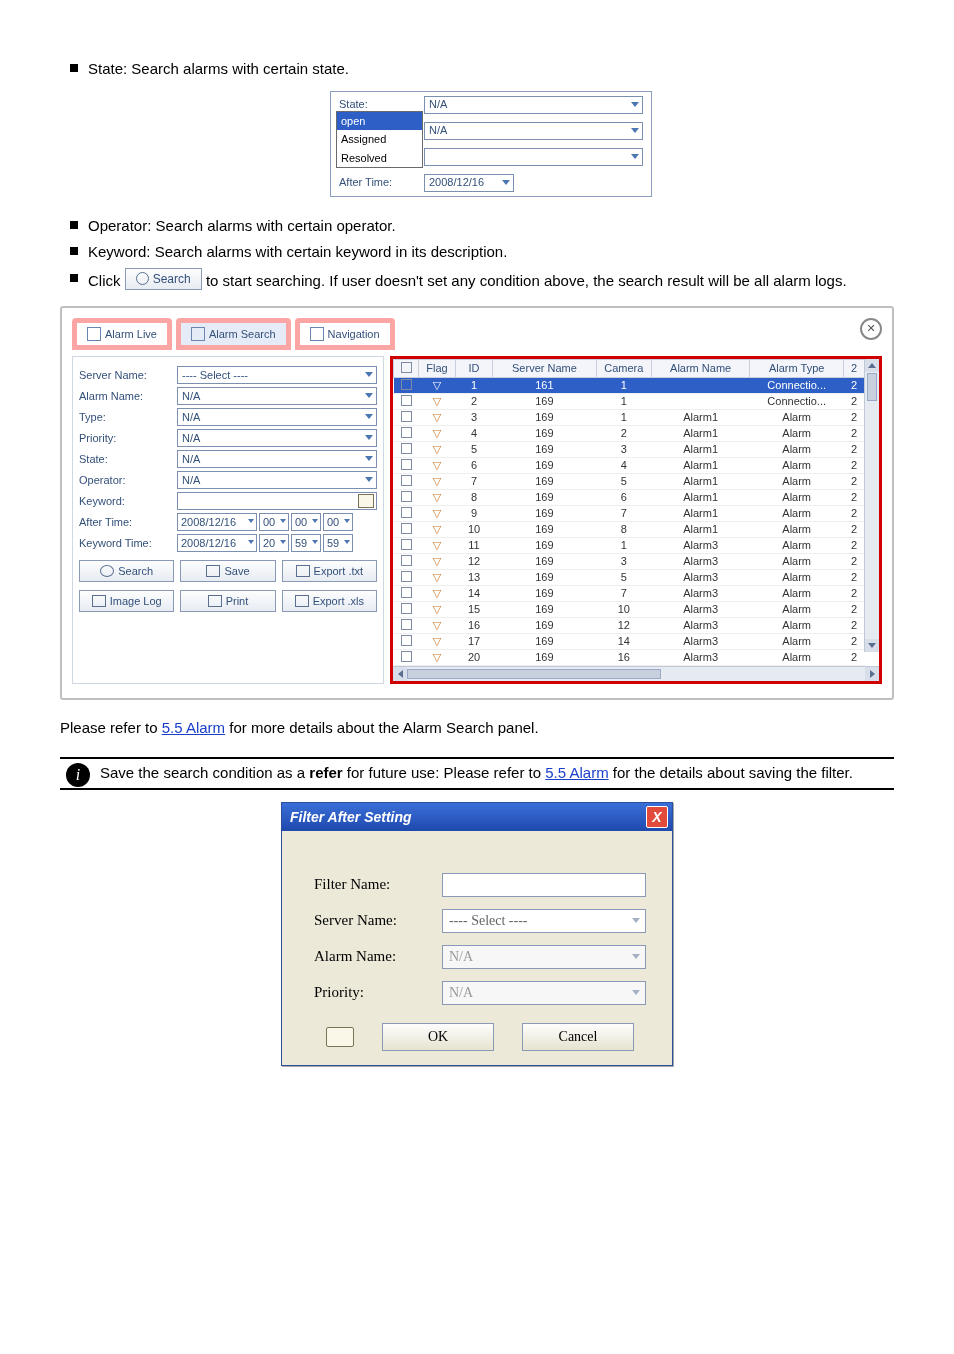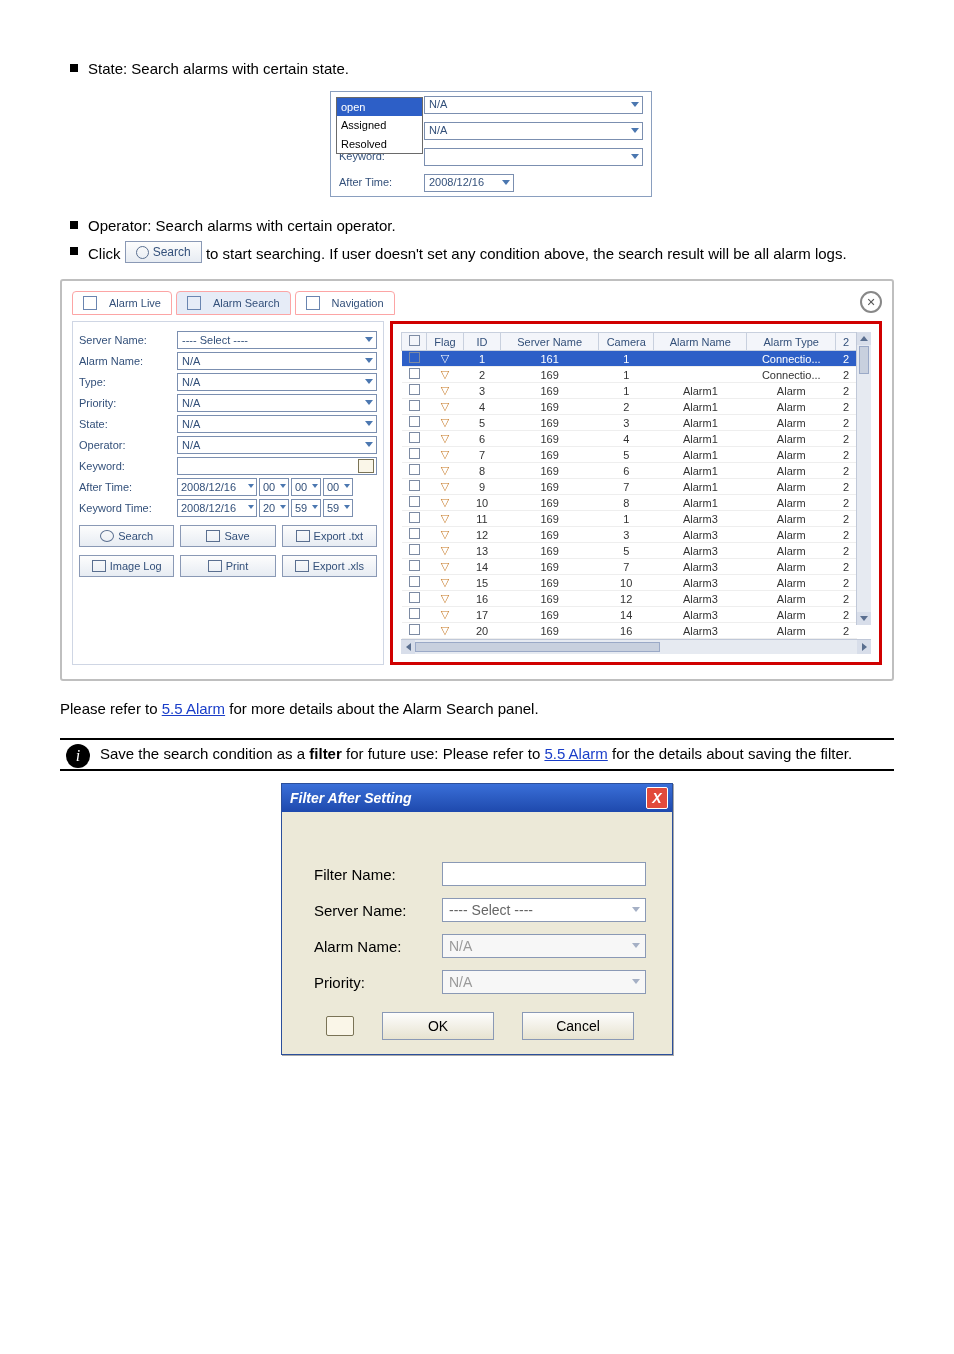--- a/index.html
+++ b/index.html
@@ -11,37 +11,37 @@
   .sf-row{display:flex;align-items:center;height:22px;padding:2px 8px;color:#33507a;}
   .sf-label{width:85px;}
   .sf-val{flex:1;border:1px solid #7b8fb0;height:16px;display:flex;align-items:center;padding:0 4px;background:#fff;color:#33507a;position:relative;}
   .sf-val::after{content:"";position:absolute;right:3px;top:5px;border-left:4px solid transparent;border-right:4px solid transparent;border-top:5px solid #4b77b0;}
   .sf-list{position:absolute;left:150px;top:34px;width:85px;border:1px solid #6a6a6a;background:#fff;font-size:11px;}
   .sf-list div{padding:1px 4px;}
   .sf-list .sel{background:#2d5fc7;color:#fff;}
   .state-figure-wrap{position:relative;}
   .big-screenshot{border:2px solid #bfbfbf;border-radius:3px;margin:14px 0 16px 0;padding:10px 10px 14px 10px;background:#fff;}
   .tabs{display:flex;gap:4px;margin-bottom:6px;}
-  .tab{border:1px solid #fca5a5;border-radius:4px 4px 0 0;padding:4px 10px;font-size:11px;color:#33507a;display:flex;align-items:center;gap:12px;}
+  .tab{border:5px solid #fca5a5;border-radius:4px 4px 0 0;padding:4px 10px;font-size:11px;color:#33507a;display:flex;align-items:center;gap:4px;}
   .tab.active{background:#e6ecf7;}
   .tab .ico{width:12px;height:12px;border:1px solid #6a85b0;display:inline-block;}
   .close-btn{margin-left:auto;width:18px;height:18px;border:2px solid #888;border-radius:50%;display:flex;align-items:center;justify-content:center;font-size:11px;color:#555;}
   .inner{display:flex;gap:6px;}
   .search-panel{width:312px;border:1px solid #cfd6e4;padding:6px 6px 6px 6px;box-sizing:border-box;}
   .sp-row{display:flex;align-items:center;margin:3px 0;color:#33507a;font-size:11px;}
   .sp-label{width:98px;}
   .sp-input{flex:1;border:1px solid #7b8fb0;height:16px;display:flex;align-items:center;padding:0 4px;background:#fff;color:#33507a;position:relative;}
   .sp-input.dd::after{content:"";position:absolute;right:3px;top:5px;border-left:4px solid transparent;border-right:4px solid transparent;border-top:5px solid #4b77b0;}
   .sp-date{display:flex;gap:2px;}
   .sp-date .box{border:1px solid #7b8fb0;height:16px;padding:0 3px;display:flex;align-items:center;font-size:11px;color:#33507a;position:relative;}
   .sp-date .box::after{content:"";position:absolute;right:2px;top:5px;border-left:3px solid transparent;border-right:3px solid transparent;border-top:4px solid #4b77b0;}
   .btn-row{display:flex;gap:6px;margin-top:8px;}
   .btn{flex:1;border:1px solid #8a99b5;background:linear-gradient(#fdfdfd,#e7ecf3);height:20px;display:flex;align-items:center;justify-content:center;gap:4px;font-size:11px;color:#33507a;}
   .btn .ico{width:12px;height:10px;border:1px solid #5a6f90;display:inline-block;}
-  .results{flex:1;border:3px solid #d00000;padding:8px;box-sizing:border-box;position:relative;}
+  .results{flex:1;border:3px solid #d00000;padding:0;box-sizing:border-box;position:relative;}
   .results table{width:100%;border-collapse:collapse;font-size:11px;color:#333;}
   .results th{background:#f3f5fa;border:1px solid #c8d0de;padding:2px 3px;font-weight:normal;color:#33507a;text-align:center;}
   .results td{border-bottom:1px solid #eee;padding:1px 3px;text-align:center;background:#fff;}
   .results tr.sel td{background:#2d5fc7;color:#fff;}
   .flagcell{color:#c77b28;}
   .results .chk{width:9px;height:9px;border:1px solid #7d8ba3;display:inline-block;}
   .scroll-v{position:absolute;right:0;top:0;bottom:14px;width:14px;background:#e6eaf1;border-left:1px solid #c0c8d8;}
   .scroll-v .thumb{position:absolute;left:2px;right:2px;top:14px;height:26px;background:#c8d0de;border:1px solid #9aa9c7;}
   .scroll-v .ar{position:absolute;left:0;right:0;height:13px;background:#d8deea;display:flex;align-items:center;justify-content:center;}
   .scroll-v .ar.up{top:0;} .scroll-v .ar.dn{bottom:0;}
@@ -55,21 +55,21 @@
   .scroll-h .ar.r::before{border-left:5px solid #5a6f90;}
   .scroll-h .track{flex:1;position:relative;}
   .scroll-h .thumb{position:absolute;top:2px;bottom:2px;left:0;width:55%;background:#c8d0de;border:1px solid #9aa9c7;}
   .body-text{font-size:15px;line-height:1.55;margin:6px 0;}
   .link{color:#1a3ec9;text-decoration:underline;}
   .info-bar{border-top:2px solid #000;border-bottom:2px solid #000;margin:18px 0 12px 0;padding:5px 6px 7px 40px;position:relative;font-size:15px;}
   .info-bar .ico{position:absolute;left:6px;top:4px;width:24px;height:24px;border-radius:50%;background:#000;color:#fff;display:flex;align-items:center;justify-content:center;font-family:Georgia,serif;font-style:italic;font-size:16px;}
   .dialog{width:390px;margin:8px auto 0 auto;border:1px solid #2b4f9b;background:#ece9d8;font-size:14px;box-shadow:1px 1px 0 #aaa;}
   .dialog .titlebar{height:28px;background:linear-gradient(#3a6fd8,#1e49ad);color:#fff;display:flex;align-items:center;padding:0 4px 0 8px;font-weight:bold;font-style:italic;font-size:14px;}
   .dialog .titlebar .x{margin-left:auto;width:20px;height:20px;background:#e24a3b;border:1px solid #fff;color:#fff;display:flex;align-items:center;justify-content:center;font-weight:bold;border-radius:2px;}
-  .dialog .body{padding:38px 26px 14px 32px;}
+  .dialog .body{padding:30px 26px 14px 32px;font-family:Liberation Serif, serif;}
   .dlg-row{display:flex;align-items:center;margin:12px 0;}
   .dlg-label{width:128px;font-size:15px;}
   .dlg-input{flex:1;border:1px solid #8a99b5;height:22px;background:#fff;display:flex;align-items:center;padding:0 6px;color:#666;position:relative;}
   .dlg-input.dd::after{content:"";position:absolute;right:5px;top:8px;border-left:4px solid transparent;border-right:4px solid transparent;border-top:5px solid #a5b0c5;}
   .dlg-input.dis{color:#9a9a9a;background:#f7f7f7;}
   .dlg-btns{display:flex;justify-content:center;gap:28px;margin-top:18px;align-items:center;}
   .dlg-btn{width:110px;height:26px;border:1px solid #8a99b5;background:linear-gradient(#fdfdfd,#e7e3d0);display:flex;align-items:center;justify-content:center;font-size:14px;}
   .kbd-ico{width:26px;height:18px;border:1px solid #7a7356;border-radius:2px;background:#faf6e8;display:inline-block;}
 </style>
 </head>
@@ -92,32 +92,36 @@
             </div>
         <div class="sf-row">
               <span class="sf-label">Keyword:</span>
               <span class="sf-val" style="background:#fff;"></span>
             </div>
         <div class="sf-row">
               <span class="sf-label">After Time:</span>
               <span class="sf-val" style="width:80px;flex:none;">2008/12/16</span>
             </div>
       </div>
-      <div class="sf-list" style="top:6px;left:248px;">
+      <div class="sf-list" style="top:20px;left:248px;">
         <div class="sel">open</div>
         <div>Assigned</div>
         <div>Resolved</div>
       </div>
     </div>
   </div>
 </div>
 
 <div class="bullet-row">
       <div class="bullet"></div>
       <div class="bullet-text">Operator: Search alarms with certain operator.</div>
+    </div>
+<div class="bullet-row">
+      <div class="bullet"></div>
+      <div class="bullet-text">Keyword: Search alarms with certain keyword in its description.</div>
     </div>
 <div class="bullet-row">
       <div class="bullet"></div>
       <div class="bullet-text">
   <span>Click </span>
   <span style="display:inline-flex;align-items:center;border:1px solid #8a99b5;background:linear-gradient(#fdfdfd,#e7ecf3);padding:1px 10px;font-size:12px;color:#33507a;gap:4px;">
           <span class="ico" style="width:11px;height:11px;border:1px solid #5a6f90;border-radius:50%;display:inline-block;"></span>
           <span>Search</span>
         </span>
   <span> to start searching. If user doesn't set any condition above, the search result will be all alarm logs.</span>
@@ -434,21 +438,21 @@
     </div>
   </div>
 </div>
 
 <p class="body-text">
   <span>Please refer to </span><a class="link">5.5 Alarm</a><span> for more details about the Alarm Search panel.</span>
 </p>
 
 <div class="info-bar">
   <span class="ico">i</span>
-  <span>Save the search condition as a </span><b>filter</b><span> for future use: Please refer to </span><a class="link">5.5 Alarm</a><span> for the details about saving the filter.</span>
+  <span>Save the search condition as a </span><b>refer</b><span> for future use: Please refer to </span><a class="link">5.5 Alarm</a><span> for the details about saving the filter.</span>
 </div>
 
 <div class="dialog">
   <div class="titlebar">
     <span>Filter After Setting</span>
     <span class="x">X</span>
   </div>
   <div class="body">
     <div class="dlg-row">
           <span class="dlg-label">Filter Name:</span>

